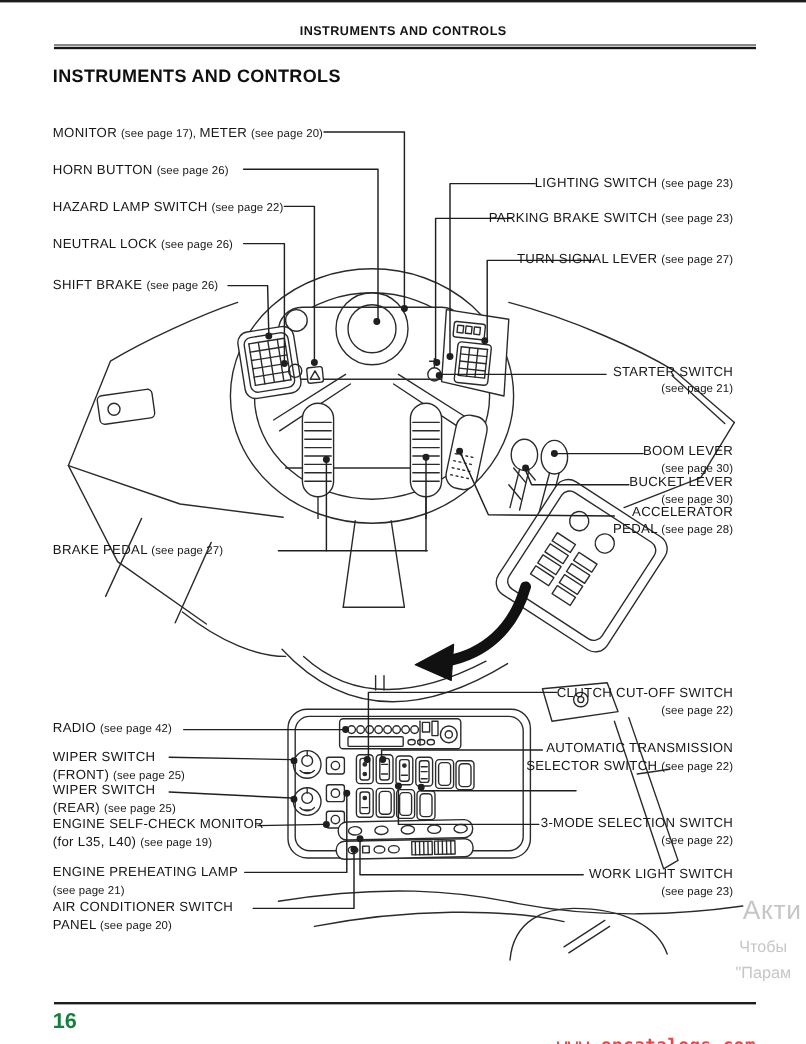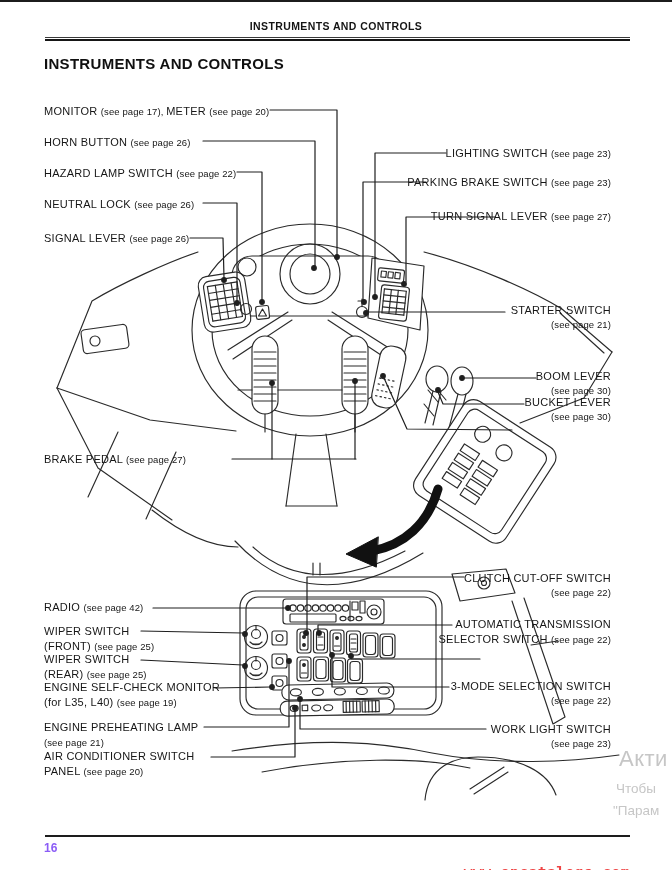--- a/index.html
+++ b/index.html
@@ -24,21 +24,21 @@
     position:absolute;font-size:11px;line-height:14px;font-weight:400;
     letter-spacing:.25px;color:#161616;white-space:nowrap;
   }
   .dlabel.right{text-align:right;}
   .dlabel .sub{font-size:9.5px;letter-spacing:.1px;}
   .watermark{position:absolute;color:#c6c6c6;z-index:3;white-space:nowrap;}
   .wm1{top:746px;left:619px;font-size:22px;letter-spacing:.5px;}
   .wm2{top:781px;left:616px;font-size:13.5px;}
   .wm3{top:803px;left:613px;font-size:13.5px;}
   .footrule{position:absolute;top:835px;left:45px;width:585px;height:2.2px;background:#1d1d1d;}
-  .pagenum{position:absolute;top:841px;left:44px;font-size:12px;font-weight:bold;color:#8b5cf6;}
+  .pagenum{position:absolute;top:841px;left:44px;font-size:18px;font-weight:bold;color:#15803d;}
   .siteurl{
     position:absolute;top:864px;right:42px;
     font-family:"DejaVu Sans Mono",monospace;font-size:14.5px;font-weight:bold;
     color:#ef4444;letter-spacing:.5px;
   }
 </style>
 </head>
 <body>
 
 <div class="topedge"></div>
@@ -331,21 +331,21 @@
     <div class="dlabel left" style="top: 135px; left: 44px;">
       <div><span>HORN BUTTON </span><span class="sub">(see page 26)</span></div>
     </div>
     <div class="dlabel left" style="top: 166px; left: 44px;">
       <div><span>HAZARD LAMP SWITCH </span><span class="sub">(see page 22)</span></div>
     </div>
     <div class="dlabel left" style="top: 197px; left: 44px;">
       <div><span>NEUTRAL LOCK </span><span class="sub">(see page 26)</span></div>
     </div>
     <div class="dlabel left" style="top: 231px; left: 44px;">
-      <div><span>SIGNAL LEVER </span><span class="sub">(see page 26)</span></div>
+      <div><span>SHIFT BRAKE </span><span class="sub">(see page 26)</span></div>
     </div>
     <div class="dlabel left" style="top: 452px; left: 44px;">
       <div><span>BRAKE PEDAL </span><span class="sub">(see page 27)</span></div>
     </div>
     <div class="dlabel right" style="top: 146px; right: 61px;">
       <div><span>LIGHTING SWITCH </span><span class="sub">(see page 23)</span></div>
     </div>
     <div class="dlabel right" style="top: 175px; right: 61px;">
       <div><span>PARKING BRAKE SWITCH </span><span class="sub">(see page 23)</span></div>
     </div>
@@ -357,20 +357,24 @@
       <div><span class="sub">(see page 21)</span></div>
     </div>
     <div class="dlabel right" style="top: 370px; right: 61px; line-height: 13.5px;">
       <div><span>BOOM LEVER</span></div>
       <div><span class="sub">(see page 30)</span></div>
     </div>
     <div class="dlabel right" style="top: 396px; right: 61px; line-height: 13.5px;">
       <div><span>BUCKET LEVER</span></div>
       <div><span class="sub">(see page 30)</span></div>
     </div>
+    <div class="dlabel right" style="top: 421px; right: 61px; line-height: 13.5px;">
+      <div><span>ACCELERATOR</span></div>
+      <div><span>PEDAL </span><span class="sub">(see page 28)</span></div>
+    </div>
     <div class="dlabel left" style="top: 600px; left: 44px;">
       <div><span>RADIO </span><span class="sub">(see page 42)</span></div>
     </div>
     <div class="dlabel left" style="top: 624px; left: 44px; line-height: 15px;">
       <div><span>WIPER SWITCH</span></div>
       <div><span>(FRONT) </span><span class="sub">(see page 25)</span></div>
     </div>
     <div class="dlabel left" style="top: 652px; left: 44px; line-height: 15px;">
       <div><span>WIPER SWITCH</span></div>
       <div><span>(REAR) </span><span class="sub">(see page 25)</span></div>

